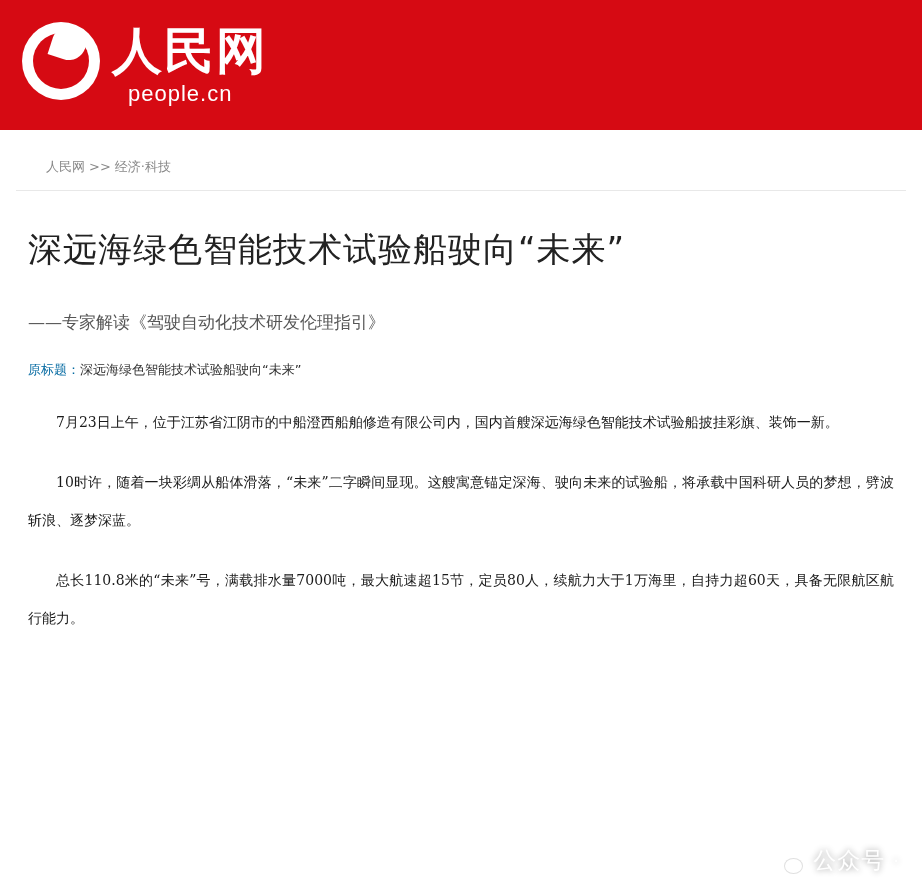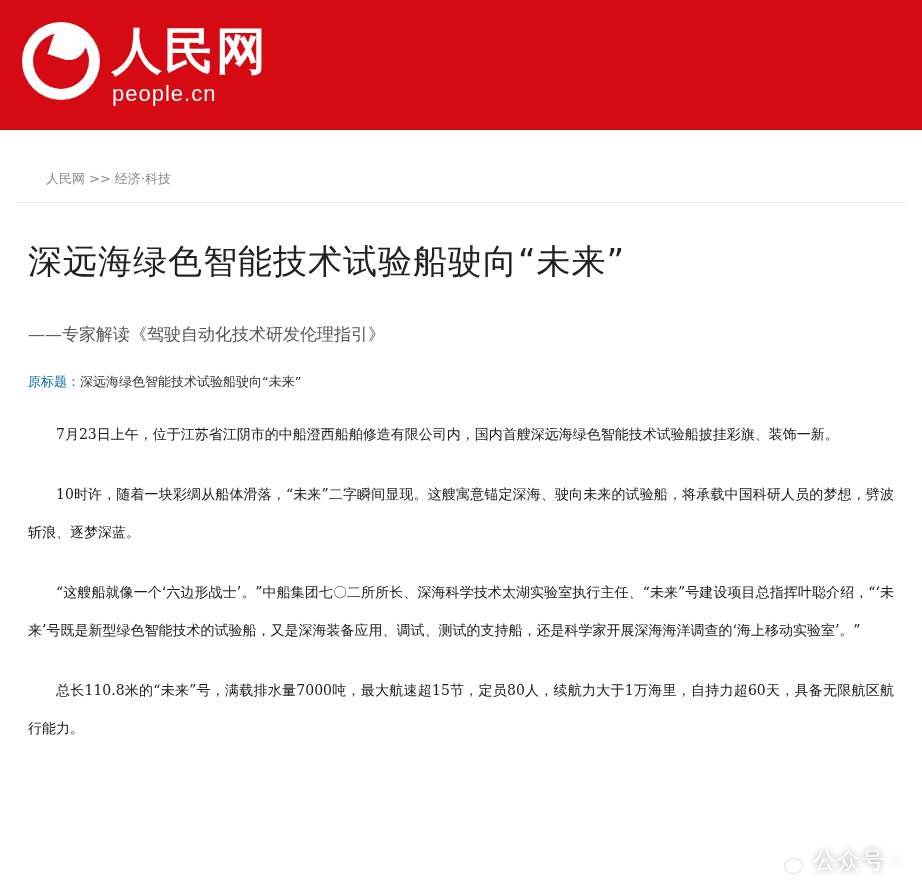--- a/index.html
+++ b/index.html
@@ -69,30 +69,31 @@
     font-weight: bold;
     line-height: 58px;
     letter-spacing: 2px;
   }
   .logo-en {
     font-family: "Liberation Sans", sans-serif;
     font-size: 22px;
     line-height: 24px;
     letter-spacing: 1px;
     margin-top: 2px;
+    margin-left: 16px;
   }
 
   
   .breadcrumb {
     padding: 28px 0 14px 30px;
     font-size: 13px;
     color: #888888;
     font-family: "DejaVu Sans", sans-serif;
     border-bottom: 1px solid #e8e8e8;
-    margin: 12px 16px;
+    margin: 0 16px;
   }
   .breadcrumb a {
     color: #888888;
     text-decoration: none;
   }
   .breadcrumb .sep {
     margin: 0 4px;
   }
 
   
@@ -211,21 +212,20 @@
 
   <div class="subheadline">——专家解读《驾驶自动化技术研发伦理指引》</div>
 
 
   <div class="origin-title">
     <span class="label">原标题：</span><span>深远海绿色智能技术试验船驶向“未来”</span>
   </div>
 
   <p class="body-p">7月23日上午，位于江苏省江阴市的中船澄西船舶修造有限公司内，国内首艘深远海绿色智能技术试验船披挂彩旗、装饰一新。</p>
   <p class="body-p">10时许，随着一块彩绸从船体滑落，“未来”二字瞬间显现。这艘寓意锚定深海、驶向未来的试验船，将承载中国科研人员的梦想，劈波斩浪、逐梦深蓝。</p>
-  <p class="body-p">“这艘船就像一个‘六边形战士’。”中船集团七〇二所所长、深海科学技术太湖实验室执行主任、“未来”号建设项目总指挥叶聪介绍，“‘未来’号既是新型绿色智能技术的试验船，又是深海装备应用、调试、测试的支持船，还是科学家开展深海海洋调查的‘海上移动实验室’。”</p>
   <p class="body-p">总长110.8米的“未来”号，满载排水量7000吨，最大航速超15节，定员80人，续航力大于1万海里，自持力超60天，具备无限航区航行能力。</p>
 
 </div>
 
 <div class="watermark">
   <span class="wechat-icon">
     <span class="b1"></span>
     <span class="b2"></span>
   </span>
   <span>公众号</span>

